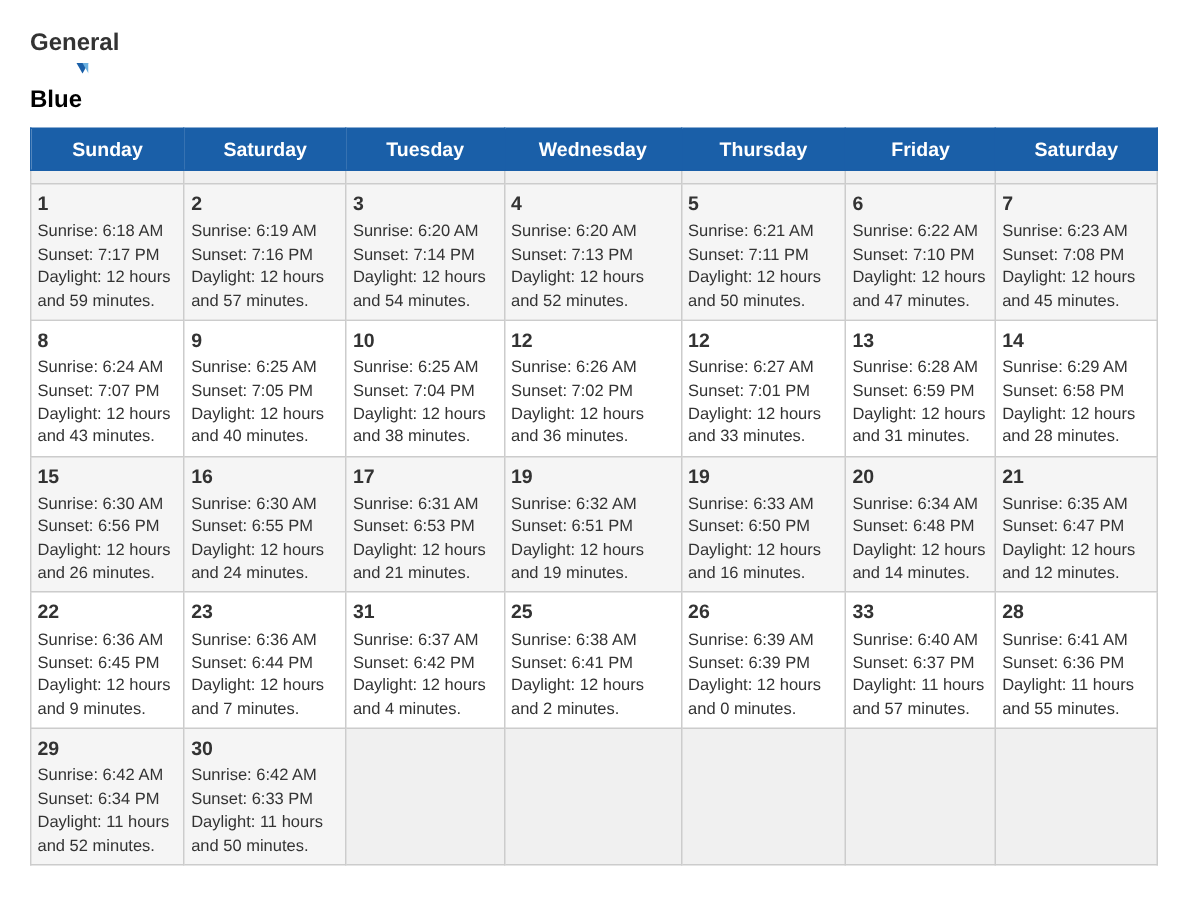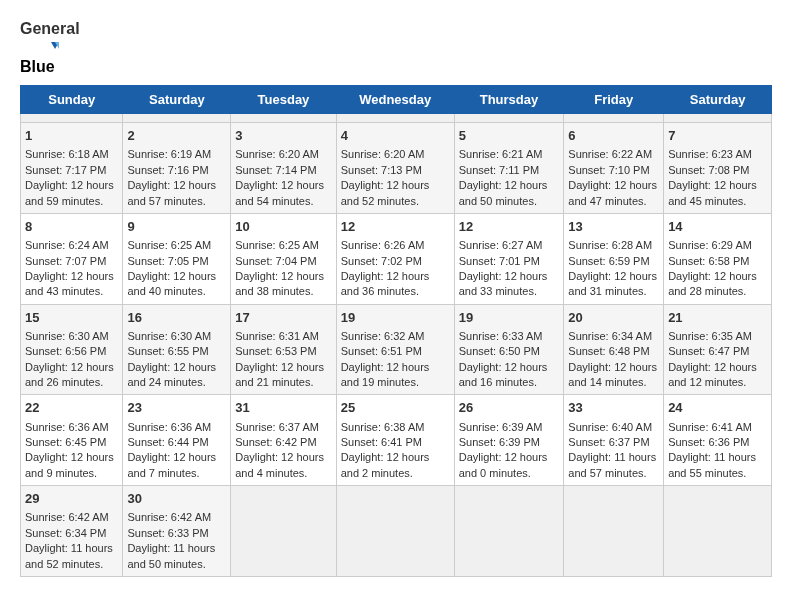--- a/index.html
+++ b/index.html
@@ -141,21 +141,21 @@
         <td><span class="day-num">20</span>Sunrise: 6:34 AM<br>Sunset: 6:48 PM<br>Daylight: 12 hours and 14 minutes.<br></td>
         <td><span class="day-num">21</span>Sunrise: 6:35 AM<br>Sunset: 6:47 PM<br>Daylight: 12 hours and 12 minutes.<br></td>
       </tr>
       <tr>
         <td><span class="day-num">22</span>Sunrise: 6:36 AM<br>Sunset: 6:45 PM<br>Daylight: 12 hours and 9 minutes.<br></td>
         <td><span class="day-num">23</span>Sunrise: 6:36 AM<br>Sunset: 6:44 PM<br>Daylight: 12 hours and 7 minutes.<br></td>
         <td><span class="day-num">31</span>Sunrise: 6:37 AM<br>Sunset: 6:42 PM<br>Daylight: 12 hours and 4 minutes.<br></td>
         <td><span class="day-num">25</span>Sunrise: 6:38 AM<br>Sunset: 6:41 PM<br>Daylight: 12 hours and 2 minutes.<br></td>
         <td><span class="day-num">26</span>Sunrise: 6:39 AM<br>Sunset: 6:39 PM<br>Daylight: 12 hours and 0 minutes.<br></td>
         <td><span class="day-num">33</span>Sunrise: 6:40 AM<br>Sunset: 6:37 PM<br>Daylight: 11 hours and 57 minutes.<br></td>
-        <td><span class="day-num">24</span>Sunrise: 6:41 AM<br>Sunset: 6:36 PM<br>Daylight: 11 hours and 55 minutes.<br></td>
+        <td><span class="day-num">28</span>Sunrise: 6:41 AM<br>Sunset: 6:36 PM<br>Daylight: 11 hours and 55 minutes.<br></td>
       </tr>
       <tr>
         <td><span class="day-num">29</span>Sunrise: 6:42 AM<br>Sunset: 6:34 PM<br>Daylight: 11 hours and 52 minutes.<br></td>
         <td><span class="day-num">30</span>Sunrise: 6:42 AM<br>Sunset: 6:33 PM<br>Daylight: 11 hours and 50 minutes.<br></td>
         <td class="empty-cell"></td>
         <td class="empty-cell"></td>
         <td class="empty-cell"></td>
         <td class="empty-cell"></td>
         <td class="empty-cell"></td>
       </tr>

